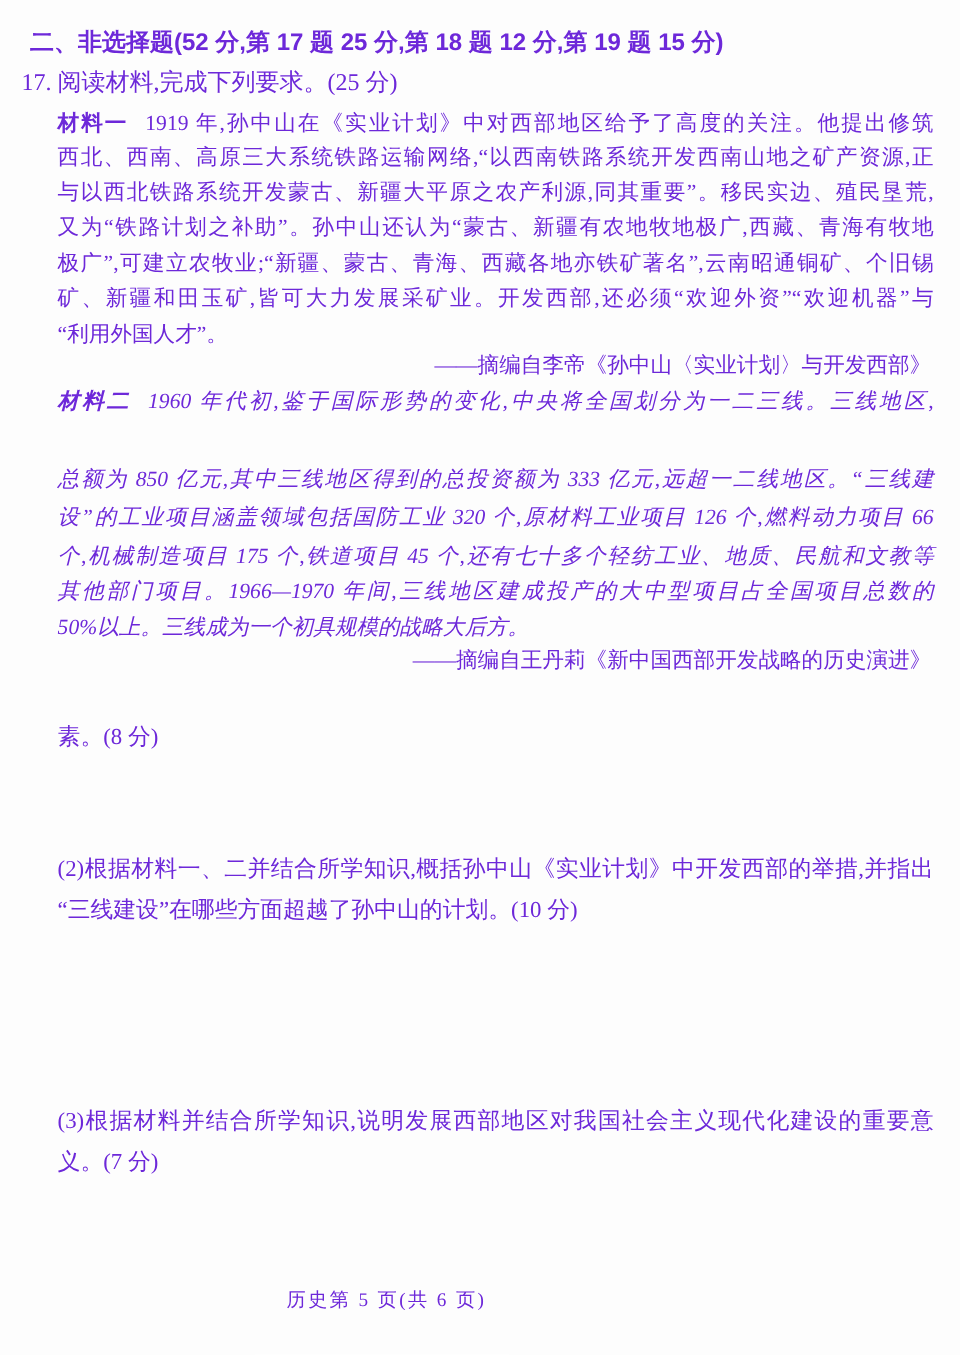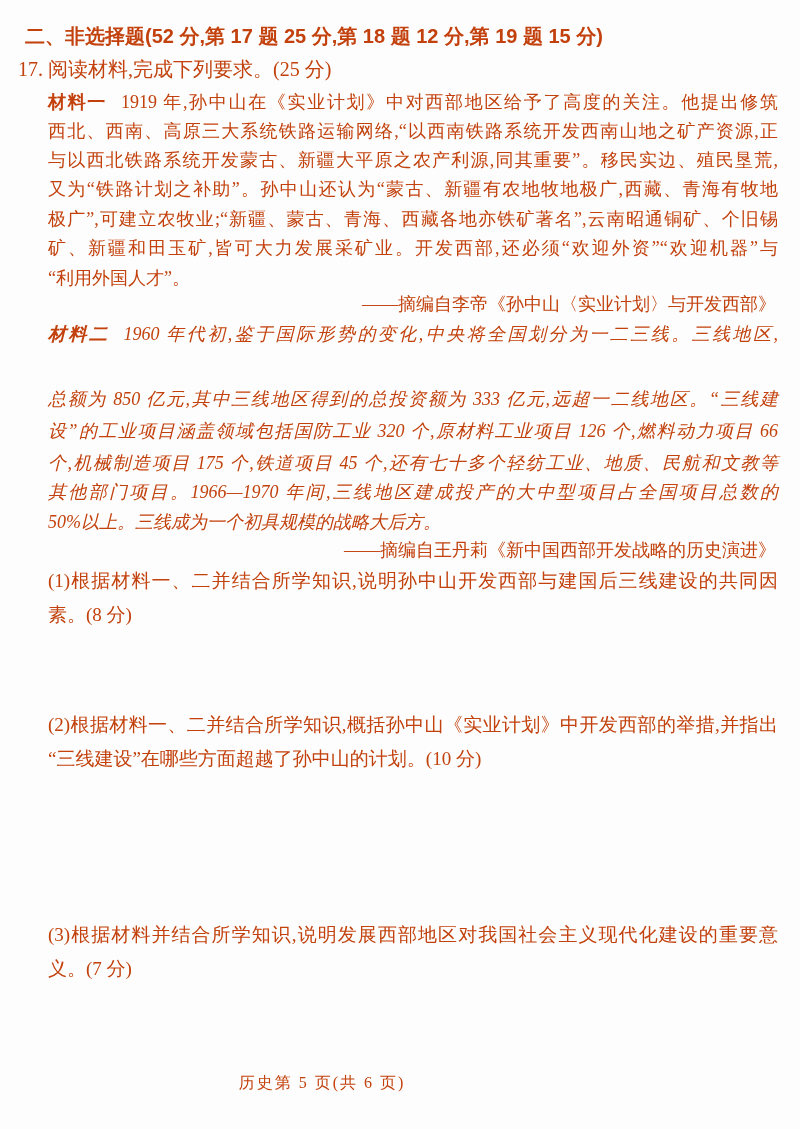--- a/index.html
+++ b/index.html
@@ -2,21 +2,21 @@
 <html><head>
 <meta charset="utf-8">
 <style>
   html,body { margin:0; padding:0; background:#ffffff; }
   .page {
     position:relative;
     width:800px;
     height:1129px;
     background:#fdfdfd;
     font-family:"Liberation Serif","DejaVu Serif",serif;
-    color:#c2410c;
+    color:#6d28d9;
     overflow:hidden;
   }
   .line {
     position:absolute;
     left:48px;
     width:730px;
     font-size:18px;
     line-height:25px;
     white-space:nowrap;
     text-align:justify;
@@ -81,21 +81,20 @@
     <span class="mlabel">材料二</span><span>1960 年代初,鉴于国际形势的变化,中央将全国划分为一二三线。三线地区,</span>
   </div>
   <div class="line kai2" style="top:387px">总额为 850 亿元,其中三线地区得到的总投资额为 333 亿元,远超一二线地区。“三线建</div>
   <div class="line kai2" style="top:419px">设”的工业项目涵盖领域包括国防工业 320 个,原材料工业项目 126 个,燃料动力项目 66</div>
   <div class="line kai2" style="top:451px">个,机械制造项目 175 个,铁道项目 45 个,还有七十多个轻纺工业、地质、民航和文教等</div>
   <div class="line kai2" style="top:480px">其他部门项目。1966—1970 年间,三线地区建成投产的大中型项目占全国项目总数的</div>
   <div class="line kai2 natural" style="top:510px">50%以上。三线成为一个初具规模的战略大后方。</div>
 
   <div class="attr-line" style="top:538px">——摘编自王丹莉《新中国西部开发战略的历史演进》</div>
 
-  <div class="line q-line" style="top:568px">(1)根据材料一、二并结合所学知识,说明孙中山开发西部与建国后三线建设的共同因</div>
   <div class="line q-line natural" style="top:602px">素。(8 分)</div>
 
   <div class="line q-line" style="top:712px">(2)根据材料一、二并结合所学知识,概括孙中山《实业计划》中开发西部的举措,并指出</div>
   <div class="line q-line natural" style="top:746px">“三线建设”在哪些方面超越了孙中山的计划。(10 分)</div>
 
   <div class="line q-line" style="top:922px">(3)根据材料并结合所学知识,说明发展西部地区对我国社会主义现代化建设的重要意</div>
   <div class="line q-line natural" style="top:956px">义。(7 分)</div>
 
   <div class="footer-line" style="top:1073px">历史第 5 页(共 6 页)</div>
 

